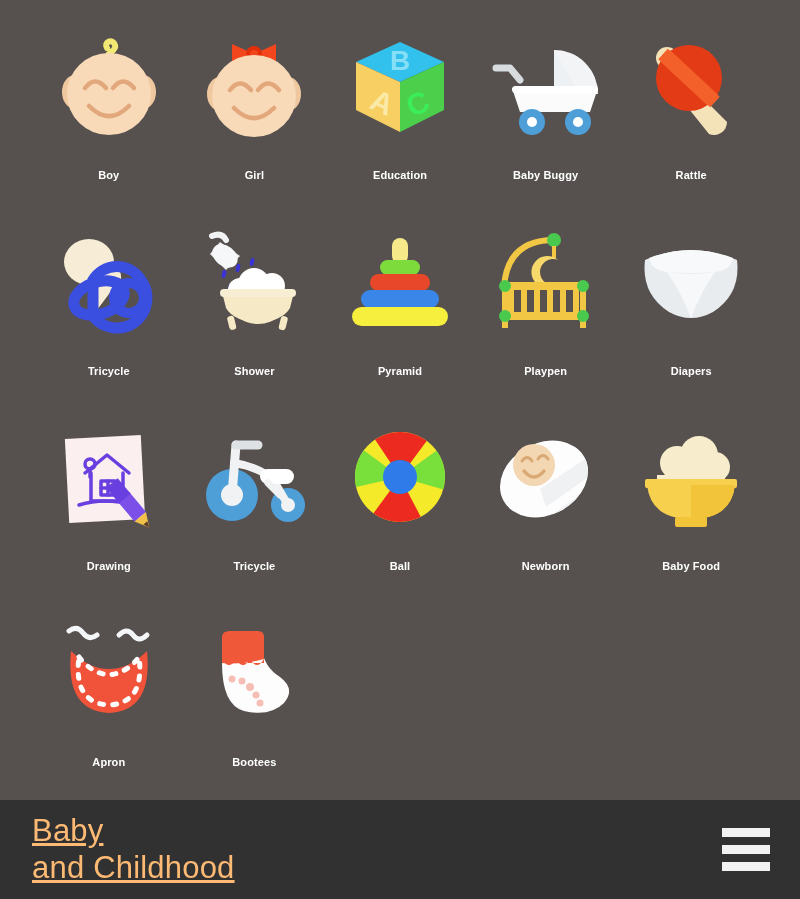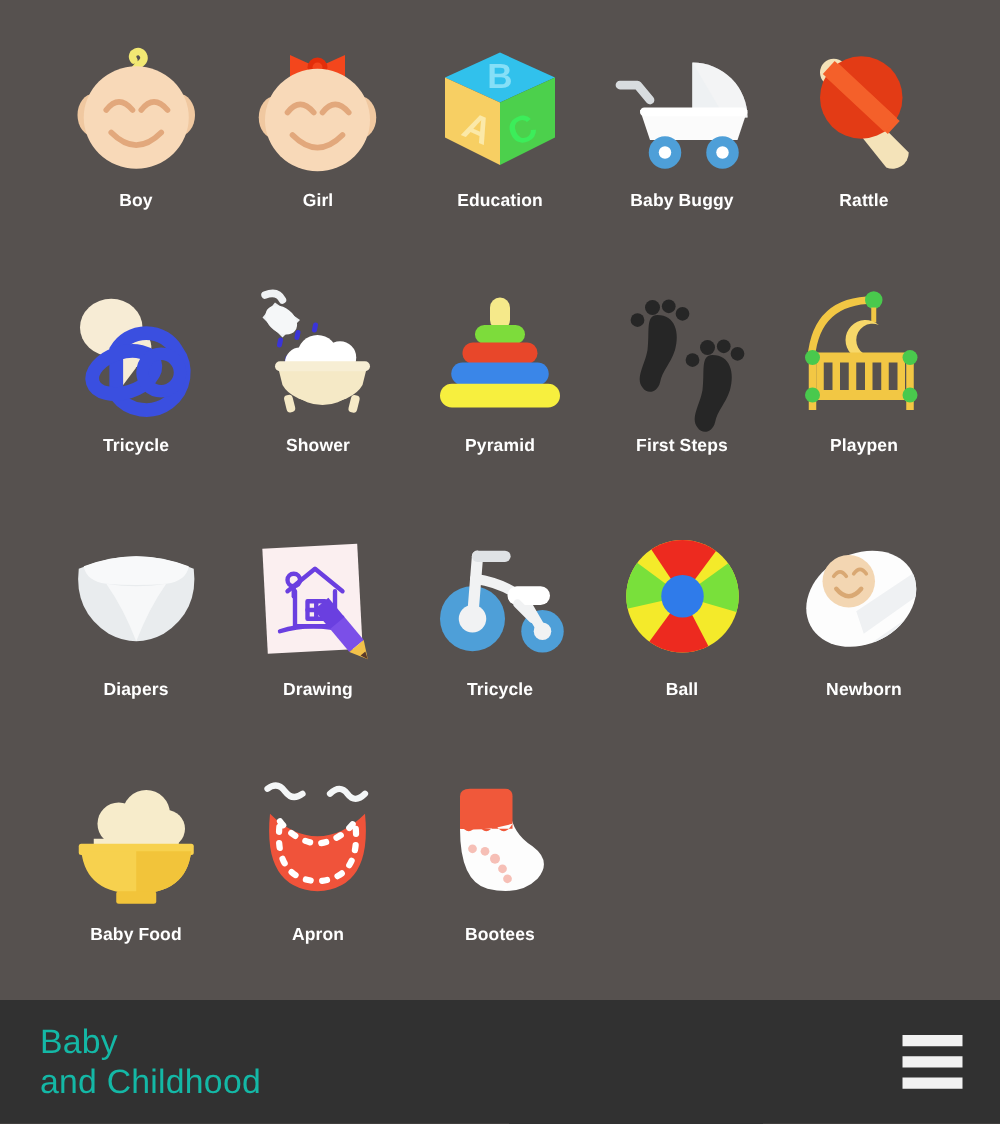--- a/index.html
+++ b/index.html
@@ -24,41 +24,42 @@
     align-items: center; justify-content: flex-start;
     padding-top: 10px;
   }
   .icon-wrap {
     width: 120px; height: 120px;
     display: flex; align-items: center; justify-content: center;
     position: relative;
   }
   .icon-wrap svg { display: block; overflow: visible; }
   .label {
-    margin-top: 4px;
+    margin-top: 21px;
     color: #ffffff;
-    font-size: 14px;
+    font-size: 11px;
     font-weight: bold;
     letter-spacing: 0.1px;
     white-space: nowrap;
   }
 
   .footer {
     position: absolute; left: 0; bottom: 0;
     width: 800px; height: 99px;
     background: #313131;
     display: flex; align-items: center; justify-content: space-between;
     padding: 0 30px 0 32px;
   }
   .footer-title {
-    color: #14b8a6;
-    font-size: 27px;
+    color: #fdba74;
+    font-size: 31px;
     font-weight: normal;
     line-height: 1.17;
     letter-spacing: 0.2px;
+    text-decoration: underline;
   }
   .footer-title .l2 { display: block; }
   .menu-btn {
     width: 48px; height: 43px;
     display: flex; flex-direction: column; justify-content: space-between;
     cursor: pointer;
   }
   .menu-btn span { display: block; width: 48px; height: 9px; background: #f2f2f2; }
 </style>
 </head>
@@ -218,41 +219,20 @@
             <rect x="30" y="24" width="40" height="15" rx="7.5" fill="#7ddc3b"></rect>
             <rect x="20" y="38" width="60" height="17" rx="8.5" fill="#e8472a"></rect>
             <rect x="11" y="54" width="78" height="18" rx="9" fill="#3a86e8"></rect>
             <rect x="2" y="71" width="96" height="19" rx="9.5" fill="#f7ef3e"></rect>
           </g>
         </svg>
       </div>
       <div class="label">Pyramid</div>
     </div>
 
-    <div class="cell">
-      <div class="icon-wrap">
-        <svg width="112" height="112" viewBox="0 0 112 112">
-          <g fill="#262626" transform="translate(6,6)">
-            <path d="M30 18 C44 18 48 32 44 46 C40 58 34 62 32 72 C30 80 22 82 18 76 C12 68 20 58 22 46 C24 32 20 18 30 18 Z"></path>
-            <circle cx="14" cy="22" r="5.5"></circle>
-            <circle cx="26" cy="12" r="6"></circle>
-            <circle cx="39" cy="11" r="5.5"></circle>
-            <circle cx="50" cy="17" r="5.5"></circle>
-            <g transform="translate(44,32)">
-              <path d="M30 18 C44 18 48 32 44 46 C40 58 34 62 32 72 C30 80 22 82 18 76 C12 68 20 58 22 46 C24 32 20 18 30 18 Z"></path>
-              <circle cx="14" cy="22" r="5.5"></circle>
-              <circle cx="26" cy="12" r="6"></circle>
-              <circle cx="39" cy="11" r="5.5"></circle>
-              <circle cx="50" cy="17" r="5.5"></circle>
-            </g>
-          </g>
-        </svg>
-      </div>
-      <div class="label">First Steps</div>
-    </div>
 
 
     <div class="cell">
       <div class="icon-wrap">
         <svg width="112" height="112" viewBox="0 0 112 112">
           <g transform="translate(6,6)">
             <path d="M8 52 Q12 6 58 6" fill="none" stroke="#f2c744" stroke-width="6" stroke-linecap="round"></path>
             <circle cx="58" cy="6" r="7" fill="#49c94d"></circle>
             <line x1="58" y1="12" x2="58" y2="24" stroke="#f2c744" stroke-width="4"></line>
             <path d="M62 26 A13 13 0 1 0 62 50 A16 16 0 1 1 62 26 Z" fill="#f7d86a"></path>

